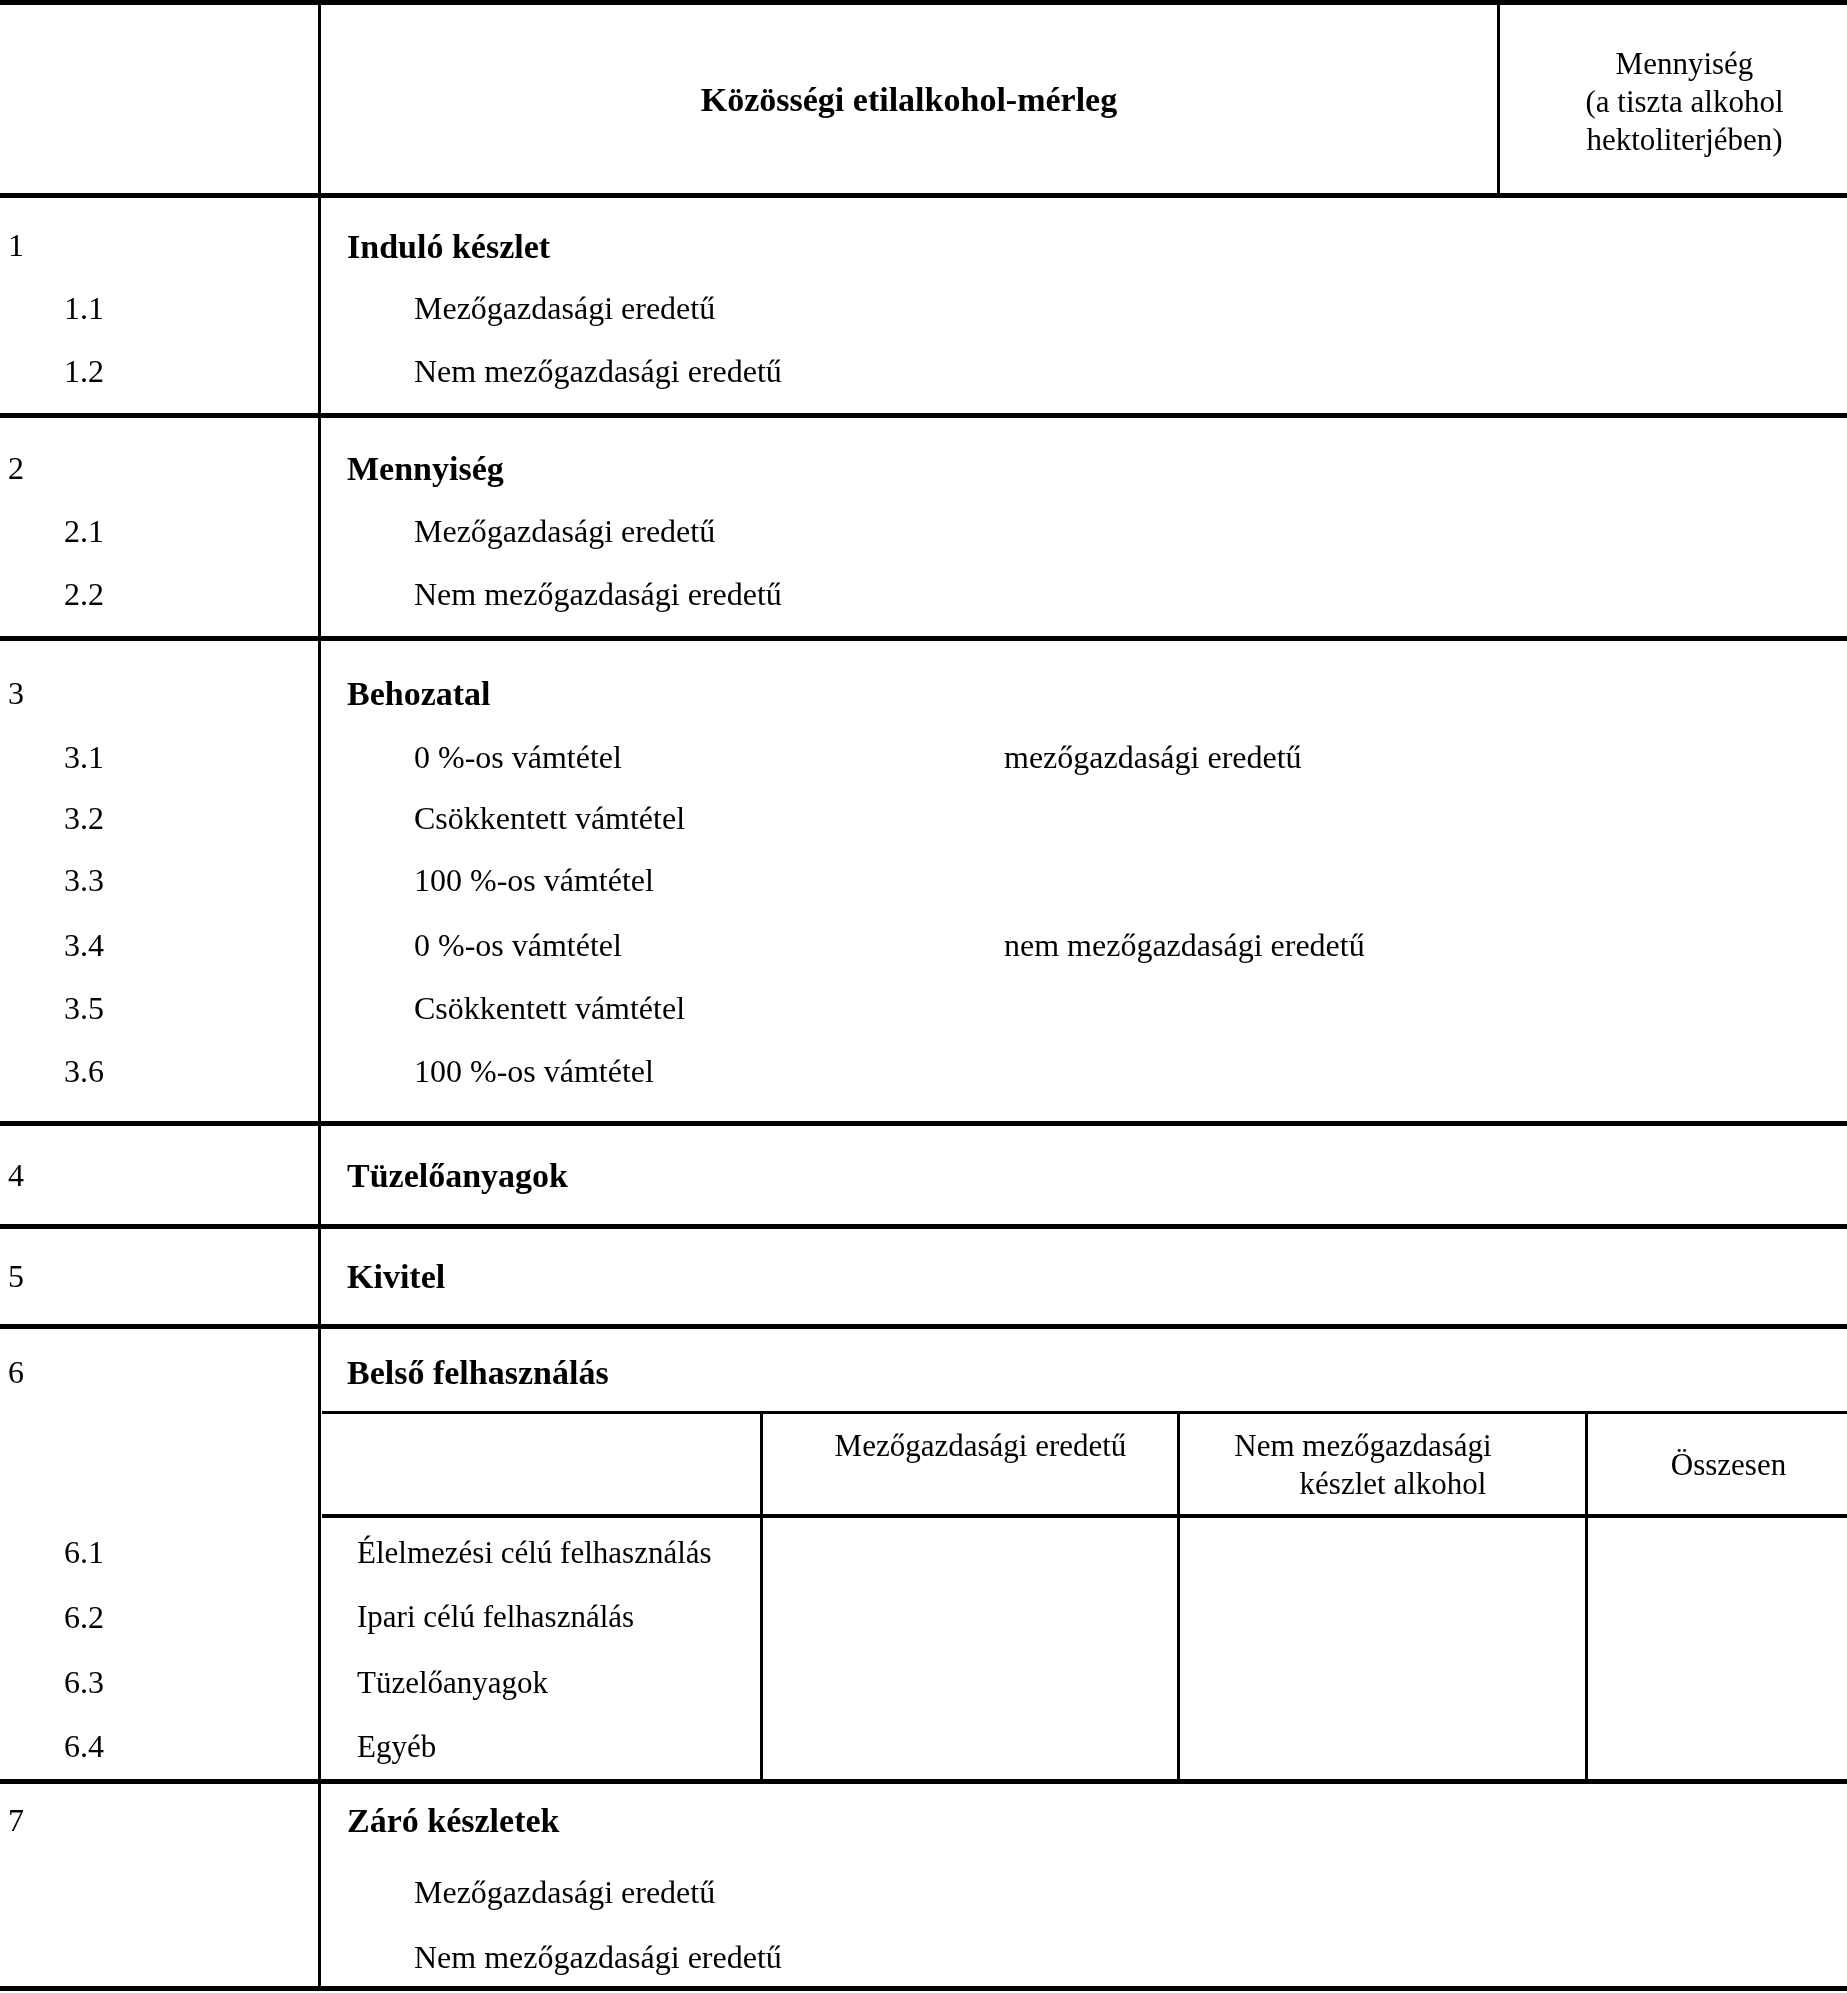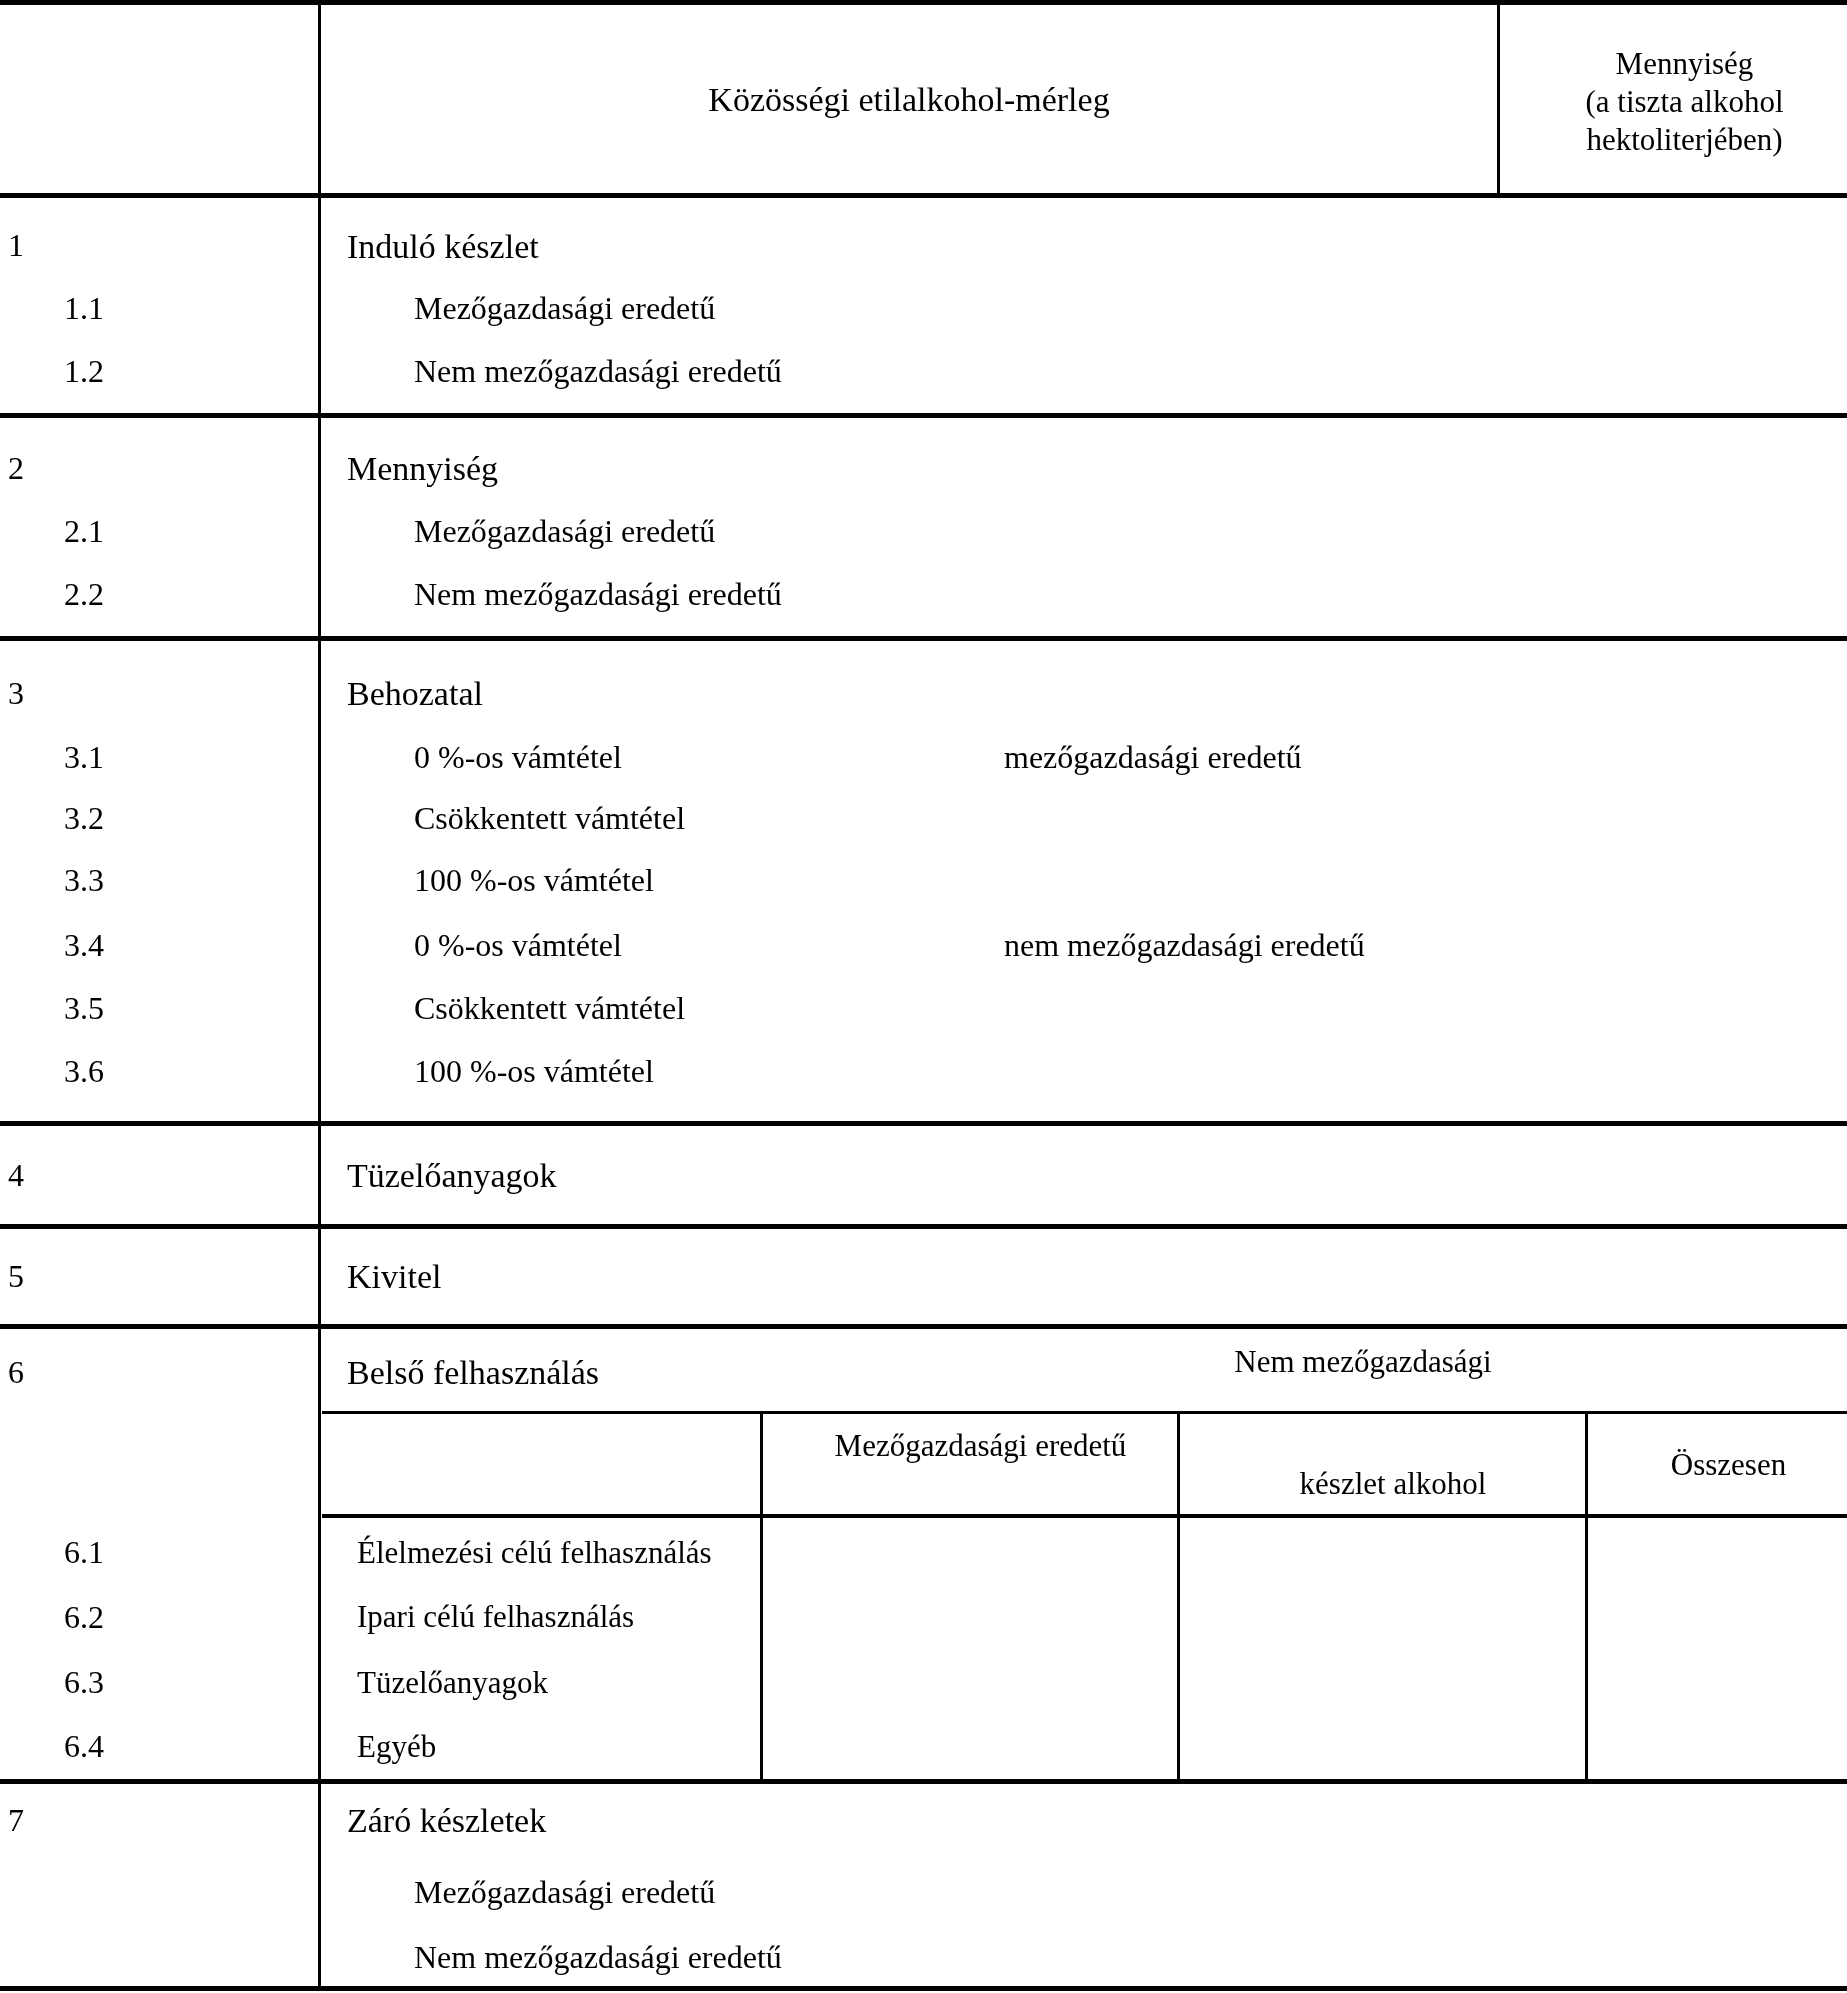--- a/index.html
+++ b/index.html
@@ -4,21 +4,21 @@
 <style>
   html,body{margin:0;padding:0;background:#ffffff;}
   .page{position:relative;width:1848px;height:1994px;background:#ffffff;color:#000;
         font-family:"Liberation Serif", serif;overflow:hidden;}
   
   .hl{position:absolute;left:0;width:1848px;height:4.8px;background:#000;}
   .hl2{position:absolute;height:3.2px;background:#000;}
   .vl{position:absolute;width:3.2px;background:#000;}
   
   .t{position:absolute;font-size:32px;line-height:1.15;white-space:nowrap;color:#000;}
-  .b{font-weight:normal;font-size:34px;}
+  .b{font-weight:bold;font-size:34px;}
   .s{font-size:31px;margin-left:12px;}
   .ctr{text-align:center;}
 </style>
 </head>
 <body>
 
 <div class="page">
 
   <div class="hl" style="top:0px"></div>
   <div class="hl" style="top:193px"></div>
@@ -78,21 +78,21 @@
   <div class="t" style="top:1157px;left:8px">4</div>
   <div class="t b" style="top:1156px;left:347px">Tüzelőanyagok</div>
 
   <div class="t" style="top:1258px;left:8px">5</div>
   <div class="t b" style="top:1257px;left:347px">Kivitel</div>
 
   <div class="t" style="top:1354px;left:8px">6</div>
   <div class="t b" style="top:1353px;left:347px">Belső felhasználás</div>
 
   <div class="t s ctr" style="top:1428px;left:760px;width:417px">Mezőgazdasági eredetű</div>
-  <div class="t s ctr" style="top:1344px;left:1177px;width:348px">Nem mezőgazdasági</div>
+  <div class="t s ctr" style="top:1428px;left:1177px;width:348px">Nem mezőgazdasági</div>
   <div class="t s ctr" style="top:1466px;left:1177px;width:408px">készlet alkohol</div>
   <div class="t s ctr" style="top:1447px;left:1585px;width:263px">Összesen</div>
 
   <div class="t" style="top:1534px;left:64px">6.1</div>
   <div class="t s" style="top:1535px;left:345px">Élelmezési célú felhasználás</div>
   <div class="t" style="top:1599px;left:64px">6.2</div>
   <div class="t s" style="top:1599px;left:345px">Ipari célú felhasználás</div>
   <div class="t" style="top:1664px;left:64px">6.3</div>
   <div class="t s" style="top:1665px;left:345px">Tüzelőanyagok</div>
   <div class="t" style="top:1728px;left:64px">6.4</div>

